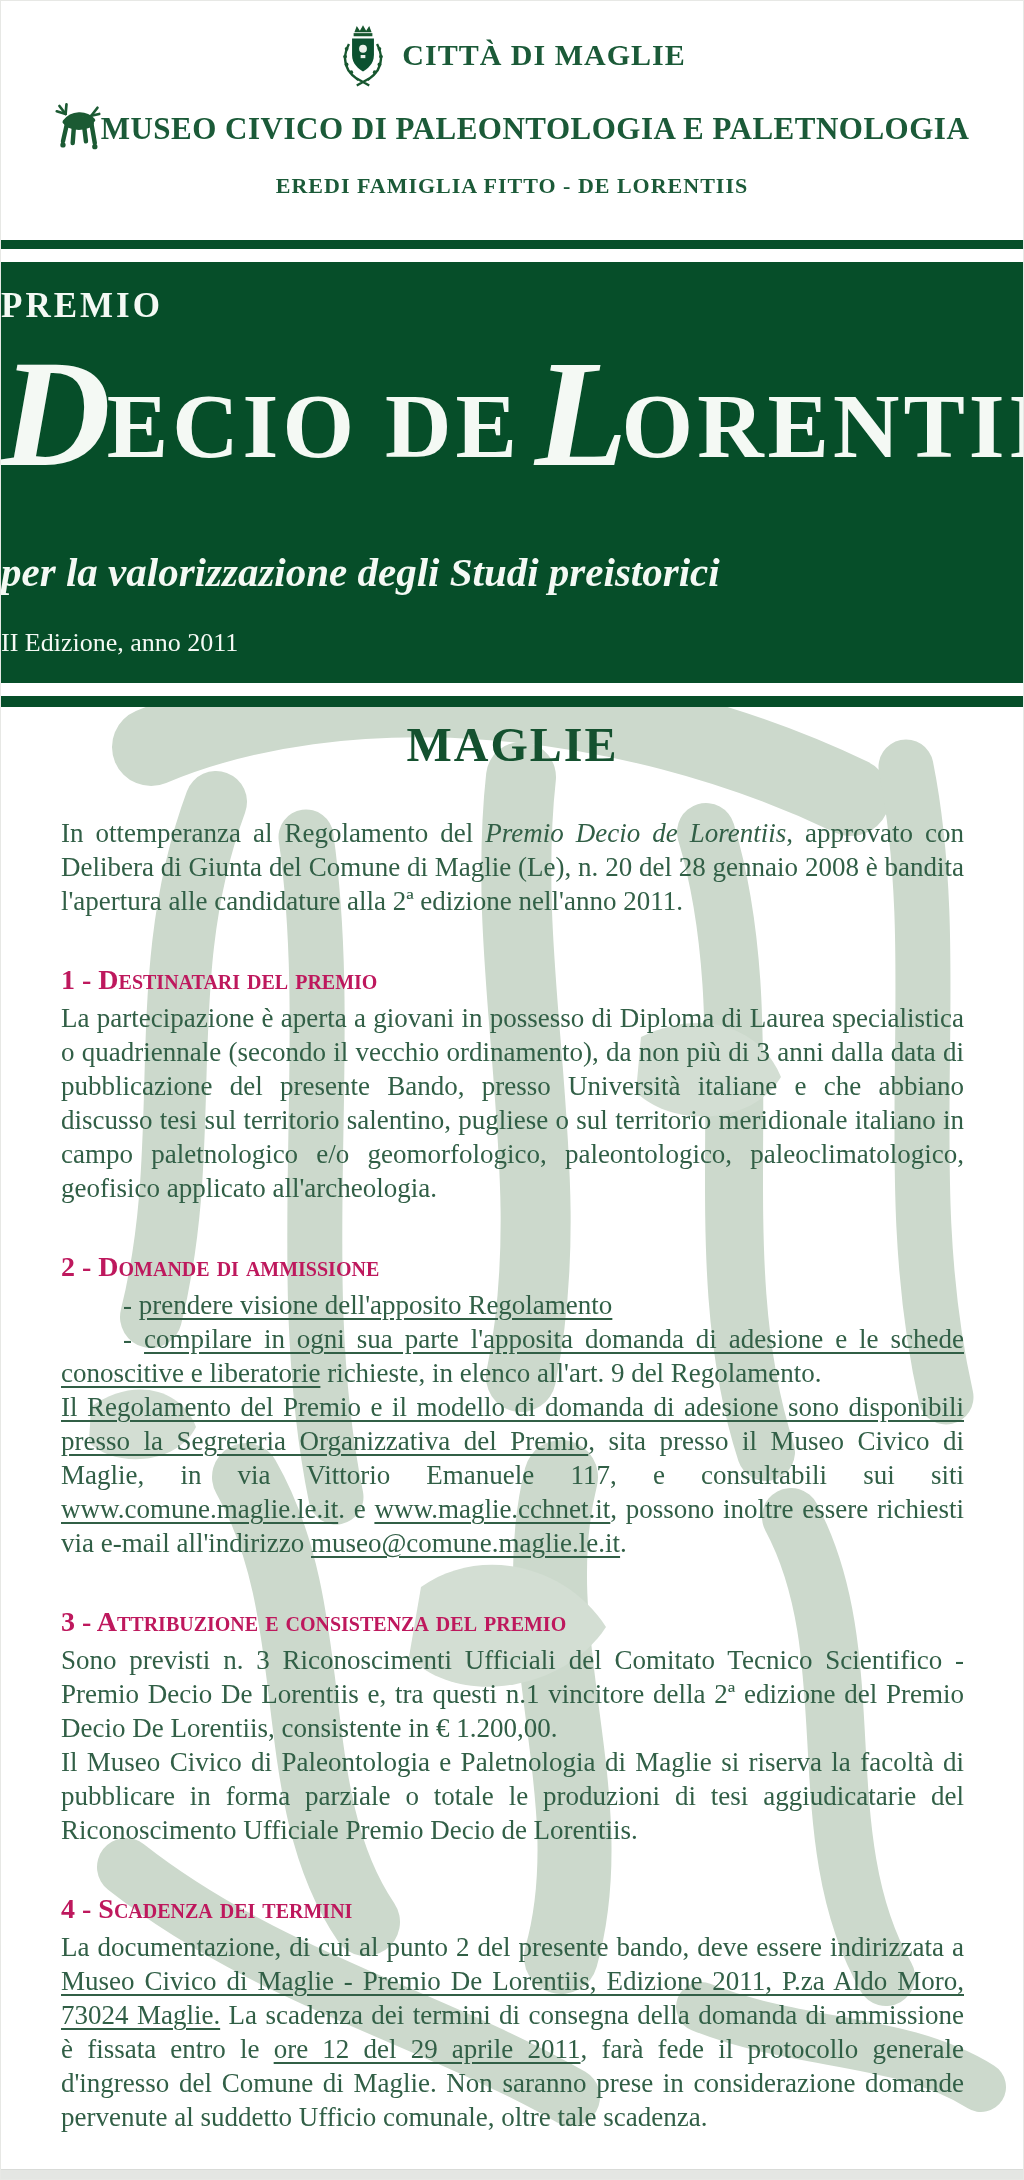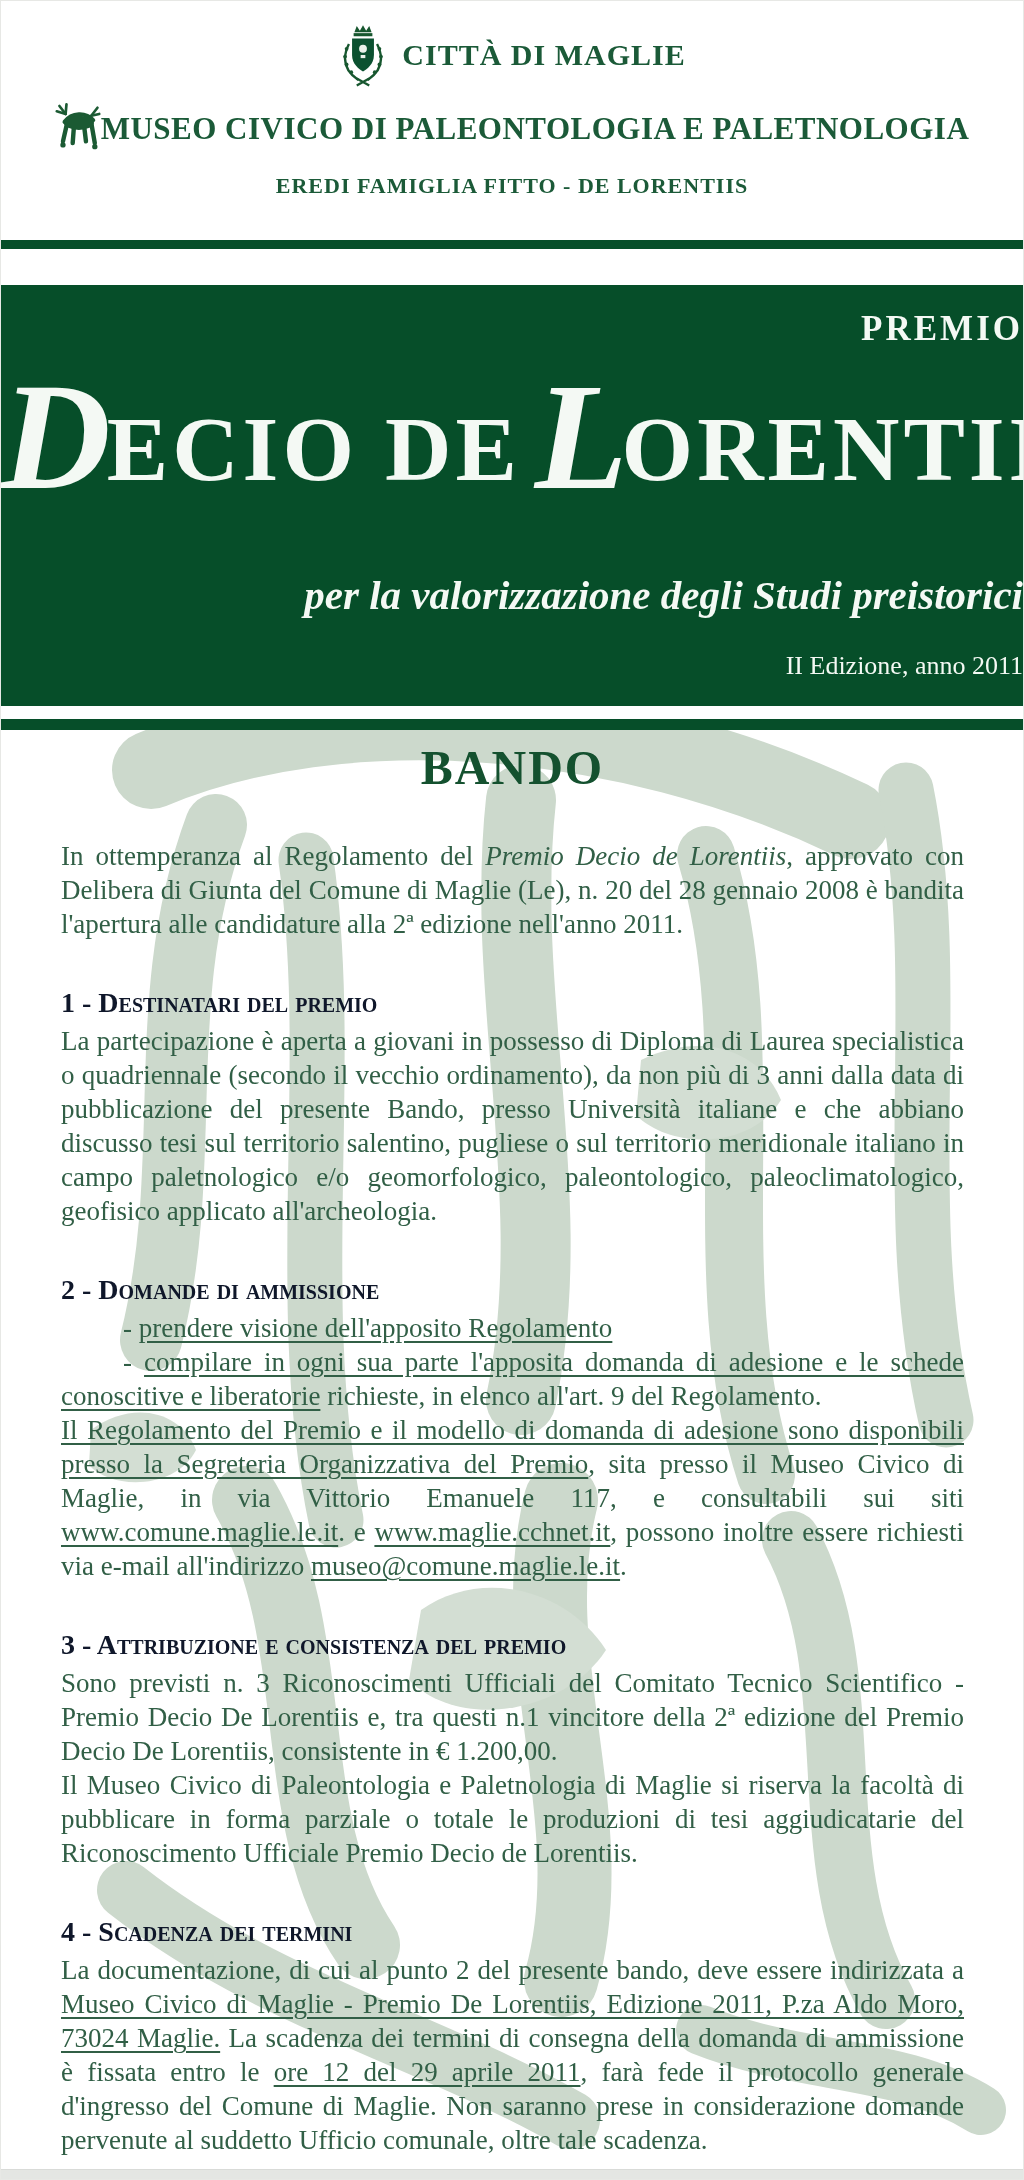--- a/index.html
+++ b/index.html
@@ -15,38 +15,38 @@
   .city-line .txt{font-size:30px;letter-spacing:1px;}
   .museum-line{margin-top:8px;height:60px;}
   .museum-line .txt{font-size:31px;letter-spacing:0.5px;}
   .heirs-line{margin-top:14px;font-size:22px;letter-spacing:1px;justify-content:center;}
   .icon{flex:0 0 auto;display:block;}
   
   .rule-a{height:9px;background:#064e29;}
   .gap-a{height:13px;background:#ffffff;}
   .rule-b{height:11px;background:#064e29;}
   
-  .banner{height:421px;background:#064e29;color:#f4f9f4;text-align:right;box-sizing:border-box;padding-top:24px;margin-top:23px;}
+  .banner{height:421px;background:#064e29;color:#f4f9f4;text-align:left;box-sizing:border-box;padding-top:24px;}
   .premio{font-size:35px;font-weight:bold;letter-spacing:3px;line-height:40px;}
   .prize-title{margin-top:18px;line-height:124px;white-space:nowrap;font-weight:bold;}
   .title-caps{font-size:92px;letter-spacing:4px;}
   .swash{font-size:152px;font-style:italic;font-weight:bold;position:relative;top:8px;}
   .swash-d{margin-right:-4px;}
   .swash-l{margin-left:14px;margin-right:-6px;}
   .prize-subtitle{margin-top:34px;font-size:41px;font-weight:bold;font-style:italic;line-height:60px;}
   .edition{margin-top:26px;font-size:26px;line-height:30px;}
   
   .bando-body{position:relative;height:1473px;box-sizing:border-box;padding:10px 59px 0 60px;}
   .watermark{position:absolute;left:0;top:0;width:1024px;height:1473px;z-index:0;pointer-events:none;}
   .content{position:relative;z-index:1;}
   .bando-title{margin:0 0 44px 0;text-align:center;font-size:48px;letter-spacing:2px;color:#14512f;font-weight:bold;}
   .para{margin:0;font-size:27px;line-height:34px;text-align:justify;color:#315f46;}
   .bullet{text-indent:2.3em;}
   .doc-section{margin-top:44px;}
-  .sec-heading{margin:0 0 3px 0;font-size:28px;line-height:36px;font-weight:bold;font-variant:small-caps;color:#0f172a;text-align:left;}
+  .sec-heading{margin:0 0 3px 0;font-size:28px;line-height:36px;font-weight:bold;font-variant:small-caps;color:#be185d;text-align:left;}
   .ul{text-decoration:underline;text-underline-offset:4px;text-decoration-thickness:1.5px;}
   .bottom-edge{position:absolute;left:0;bottom:0;width:100%;height:9px;background:#e4e6e3;border-top:1px solid #d9dbd8;}
 </style>
 </head>
 <body>
 
 <div class="page">
 
   <header class="org-header">
     <div class="org-line city-line">
@@ -131,21 +131,21 @@
         <path d="M700,1300 C800,1340 900,1330 980,1380" stroke-width="50"></path>
       </g>
       <g fill="#d3ded3">
         <path d="M420,880 C480,838 565,858 605,920 C565,982 460,1002 408,950 Z"></path>
         <path d="M640,330 C700,300 760,320 780,370 C750,420 670,420 635,385 Z"></path>
         <path d="M90,700 C130,670 180,680 195,720 C175,760 110,760 88,735 Z"></path>
       </g>
     </svg>
 
     <div class="content">
-      <h2 class="bando-title">BANDO</h2>
+      <h2 class="bando-title">MAGLIE</h2>
 
       <p class="para"><span>In ottemperanza al Regolamento del </span><span style="font-style: italic;">Premio Decio de Lorentiis</span><span>, approvato con Delibera di Giunta del Comune di Maglie (Le), n. 20 del 28 gennaio 2008 è bandita l'apertura alle candidature alla 2ª edizione nell'anno 2011.</span></p>
 
       <section class="doc-section">
         <h3 class="sec-heading">1 - Destinatari del premio</h3>
         <p class="para"><span>La partecipazione è aperta a giovani in possesso di Diploma di Laurea specialistica o quadriennale (secondo il vecchio ordinamento), da non più di 3 anni dalla data di pubblicazione del presente Bando, presso Università italiane e che abbiano discusso tesi sul territorio salentino, pugliese o sul territorio meridionale italiano in campo paletnologico e/o geomorfologico, paleontologico, paleoclimatologico, geofisico applicato all'archeologia.</span></p>
       </section>
 
       <section class="doc-section">
         <h3 class="sec-heading">2 - Domande di ammissione</h3>

